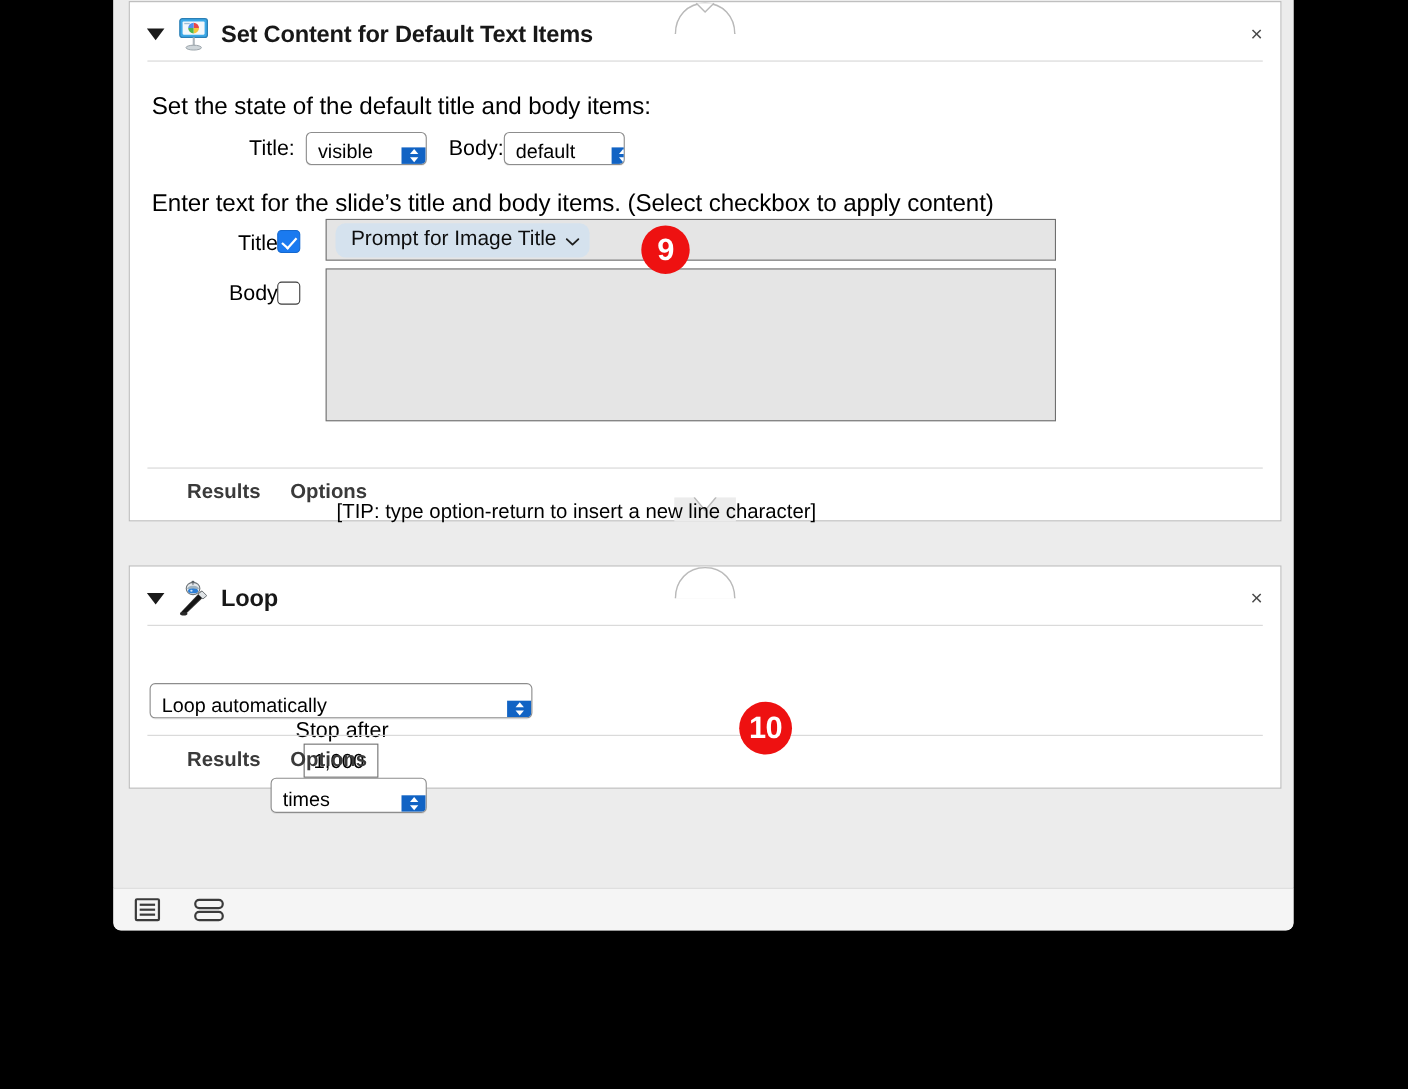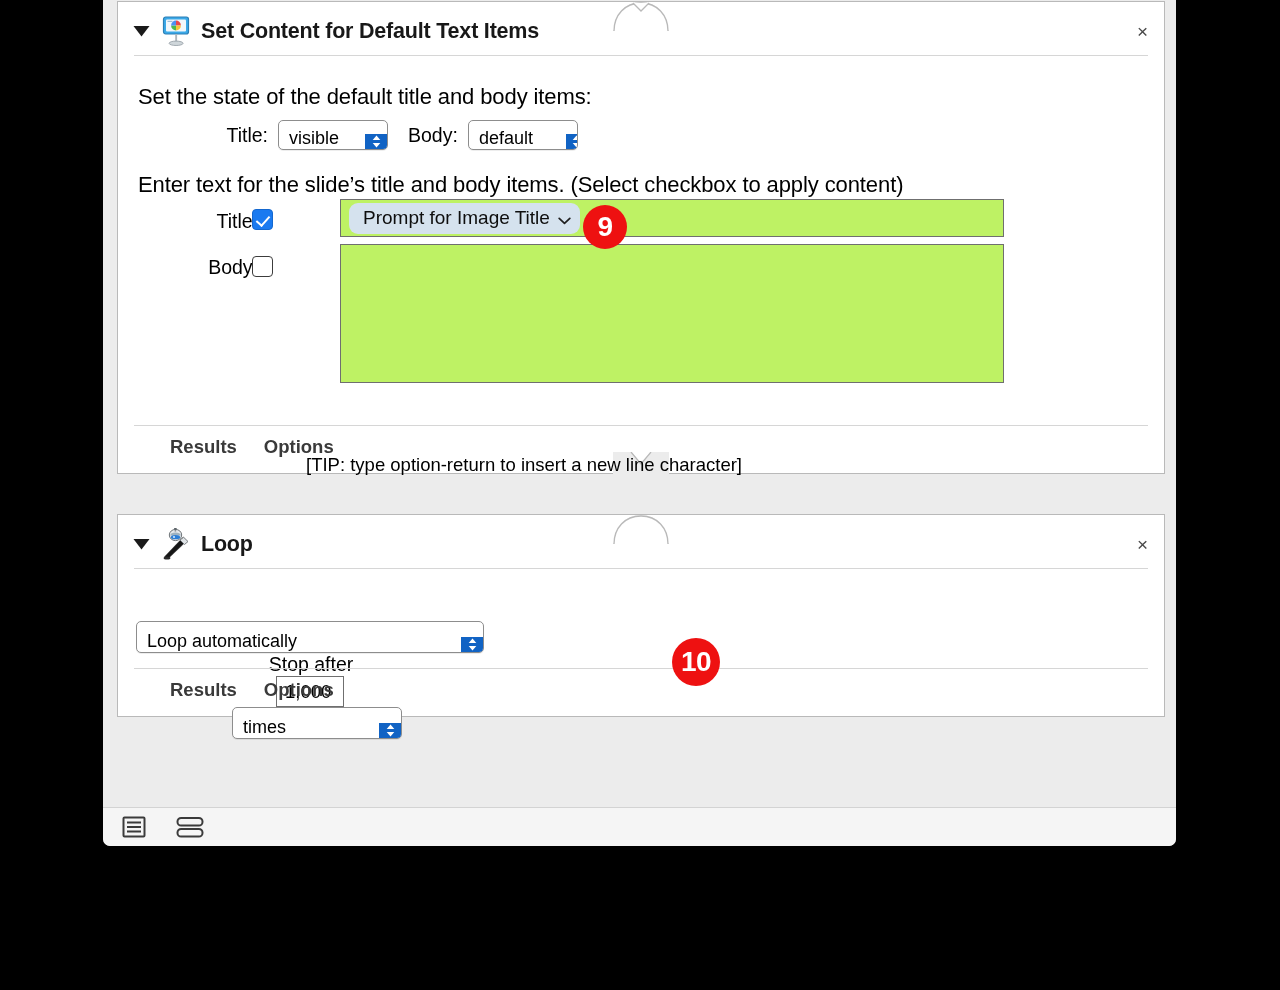--- a/index.html
+++ b/index.html
@@ -175,24 +175,23 @@
     position: absolute;
     left: 6px; top: 3px;
     width: 6px; height: 11px;
     border: solid #fff;
     border-width: 0 2.4px 2.4px 0;
     transform: rotate(42deg);
   }
 
   
   .tfield {
-    background: #bef264;
+    background: #e5e5e5;
     border: 1px solid #6f6f6f;
     position: absolute;
-    margin-left: 44px;
   }
   .tfield.single { display: flex; align-items: center; padding-left: 8px; }
 
   
   .token {
     display: inline-flex;
     align-items: center;
     gap: 8px;
     background: #d5e2ee;
     border-radius: 9px;
@@ -348,21 +347,21 @@
           <span class="popup" style="width:110px;margin-left:10px;">
             <span class="pv">visible</span>
             <span class="parrow">
               <svg width="11" height="15" viewBox="0 0 11 15">
                   <path d="M5.5,1.5 L9.3,6 L1.7,6 Z" fill="#fff"></path>
                   <path d="M5.5,13.5 L1.7,9 L9.3,9 Z" fill="#fff"></path>
                 </svg>
             </span>
           </span>
           <span class="row-label" style="margin-left:20px;">Body:</span>
-          <span class="popup" style="width:110px;margin-left:10px;gap:24px;">
+          <span class="popup" style="width:110px;gap:24px;">
             <span class="pv">default</span>
             <span class="parrow">
               <svg width="11" height="15" viewBox="0 0 11 15">
                   <path d="M5.5,1.5 L9.3,6 L1.7,6 Z" fill="#fff"></path>
                   <path d="M5.5,13.5 L1.7,9 L9.3,9 Z" fill="#fff"></path>
                 </svg>
             </span>
           </span>
         </div>
 
@@ -441,21 +440,21 @@
             <span class="pv">Loop automatically</span>
             <span class="parrow">
               <svg width="11" height="15" viewBox="0 0 11 15">
                   <path d="M5.5,1.5 L9.3,6 L1.7,6 Z" fill="#fff"></path>
                   <path d="M5.5,13.5 L1.7,9 L9.3,9 Z" fill="#fff"></path>
                 </svg>
             </span>
           </span>
           <span class="stop-label">Stop after</span>
           <span class="numfield">1,000</span>
-          <span class="popup" style="width:170px;height:32px;margin-left:14px;">
+          <span class="popup" style="width:142px;height:32px;margin-left:14px;">
             <span class="pv">times</span>
             <span class="parrow">
               <svg width="11" height="15" viewBox="0 0 11 15">
                   <path d="M5.5,1.5 L9.3,6 L1.7,6 Z" fill="#fff"></path>
                   <path d="M5.5,13.5 L1.7,9 L9.3,9 Z" fill="#fff"></path>
                 </svg>
             </span>
           </span>
         </div>
 

